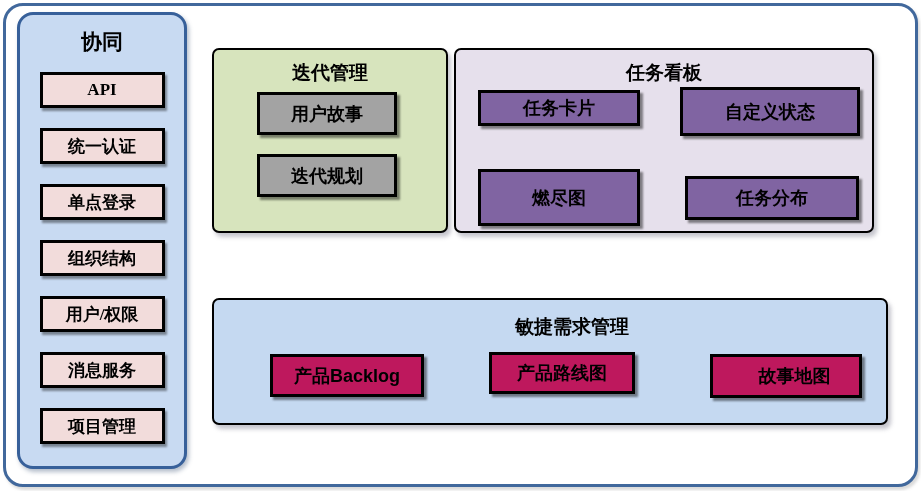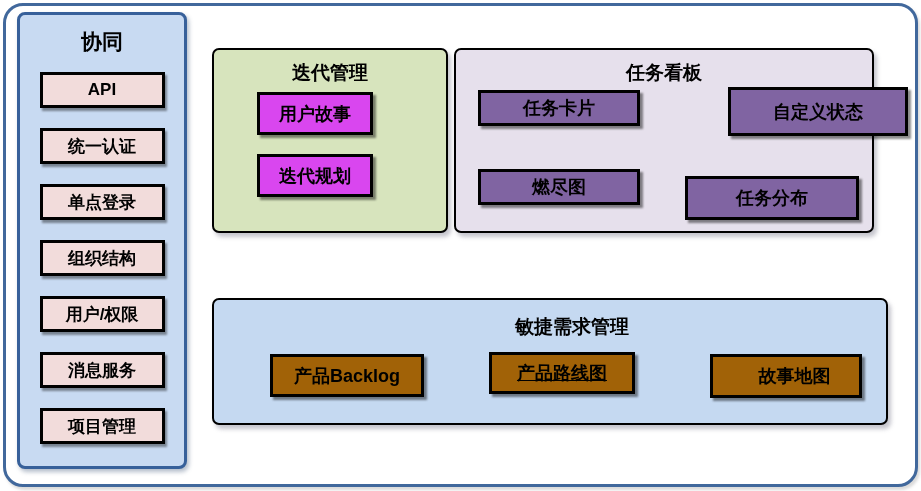--- a/index.html
+++ b/index.html
@@ -11,23 +11,24 @@
   
   .outer-frame{
     position:absolute;left:3px;top:3px;width:909px;height:478px;
     border:3px solid #41689C;border-radius:20px;
     box-shadow:2px 3px 3px rgba(150,150,150,.35);
     background:#fff;
   }
   
   .sidebar{
     position:absolute;left:17px;top:12px;width:170px;height:457px;
-    background:#C8DAF2;border:3px solid #37609A;border-radius:8px;
+    background:#C8DAF2;border:3px solid #37609A;border-radius:16px;
     box-shadow:2px 3px 4px rgba(90,110,140,.45);
     box-sizing:border-box;
+    font-family:Liberation Serif, serif;
   }
   .sidebar-title{
     margin-top:13px;text-align:center;font-size:21px;font-weight:bold;
   }
   .sidebar-items{
     display:flex;flex-direction:column;align-items:center;
     gap:20px;margin-top:16px;
   }
   .pill{
     width:125px;height:36px;box-sizing:border-box;
@@ -46,36 +47,36 @@
     text-align:center;font-size:19px;font-weight:bold;margin-top:10px;
   }
   .btn{
     position:absolute;box-sizing:border-box;border:3px solid #000;
     display:flex;align-items:center;justify-content:center;
     font-size:18px;font-weight:bold;color:#000;
     box-shadow:3px 3px 2px rgba(0,0,0,.45);
   }
   
   .grp-iteration{left:212px;top:48px;width:236px;height:185px;background:#D7E4BD;}
-  .grp-iteration .btn{background:#d946ef;left:43px;width:116px;height:43px;}
+  .grp-iteration .btn{background:#a3a3a3;left:43px;width:140px;height:43px;}
   .btn-user-story{top:42px;}
   .btn-iteration-planning{top:104px;text-align:right;}
   
   .grp-kanban{left:454px;top:48px;width:420px;height:185px;background:#E6E0EC;}
   .grp-kanban .btn{background:#8064A2;}
   .btn-task-card{left:22px;top:40px;width:162px;height:36px;}
-  .btn-custom-status{left:224px;top:37px;width:180px;height:49px;margin-left:48px;}
-  .btn-burndown{left:22px;top:119px;width:162px;height:36px;}
+  .btn-custom-status{left:224px;top:37px;width:180px;height:49px;}
+  .btn-burndown{left:22px;top:119px;width:162px;height:57px;}
   .btn-task-distribution{left:229px;top:126px;width:174px;height:44px;text-align:center;}
   
   .grp-agile{left:212px;top:298px;width:676px;height:127px;background:#C5D9F1;}
   .grp-agile .group-title{margin-top:14px;padding-left:44px;}
-  .grp-agile .btn{background:#a16207;}
+  .grp-agile .btn{background:#be185d;}
   .btn-product-backlog{left:56px;top:54px;width:154px;height:43px;}
-  .btn-product-roadmap{left:275px;top:52px;width:146px;height:42px;text-decoration:underline;}
+  .btn-product-roadmap{left:275px;top:52px;width:146px;height:42px;}
   .btn-story-map{left:496px;top:54px;width:152px;height:44px;padding-left:17px;}
 </style>
 </head>
 <body>
 
 <div class="canvas">
   <div class="outer-frame"></div>
 
   <div class="sidebar">
     <div class="sidebar-title">协同</div>

